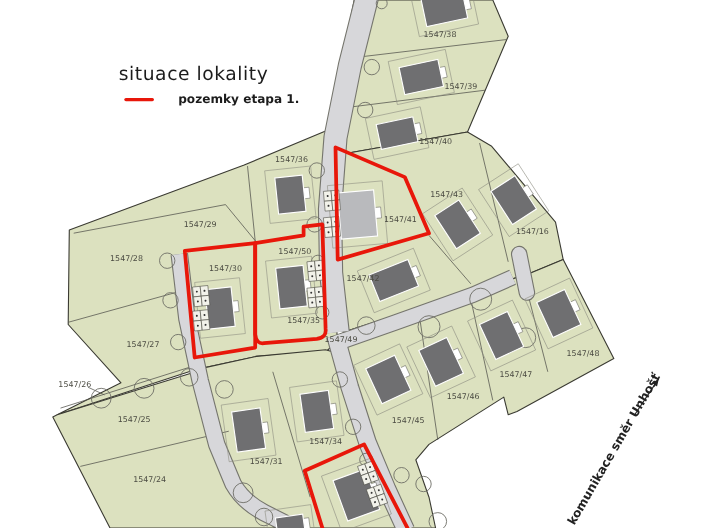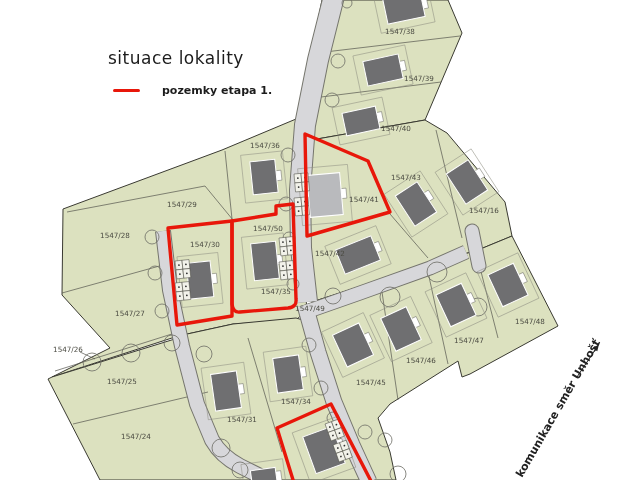--- a/index.html
+++ b/index.html
@@ -1,18 +1,18 @@
 <!DOCTYPE html>
 <html><head>
 <meta charset="utf-8">
 <style>
   html,body{margin:0;padding:0;background:#fff;width:640px;height:480px;overflow:hidden;}
   .stage{position:relative;width:640px;height:480px;background:#fff;font-family:"DejaVu Sans",sans-serif;}
   svg{position:absolute;left:0;top:0;}
-  .title{position:absolute;left:108px;top:48px;font-size:17px;color:#1c1c1c;letter-spacing:.5px;}
+  .title{position:absolute;left:108px;top:58px;font-size:17px;color:#1c1c1c;letter-spacing:.5px;}
   .legend{position:absolute;left:113px;top:84px;display:flex;align-items:center;gap:22px;}
   .legend .swatch{width:27px;height:3.5px;background:#e8170a;border-radius:2px;}
   .legend .ltext{font-size:11px;font-weight:bold;color:#1c1c1c;}
 </style>
 </head>
 <body>
 
 <div class="stage">
   <svg id="plan" width="640" height="480" viewBox="0 0 640 480">
     <g id="layer-blocks">

